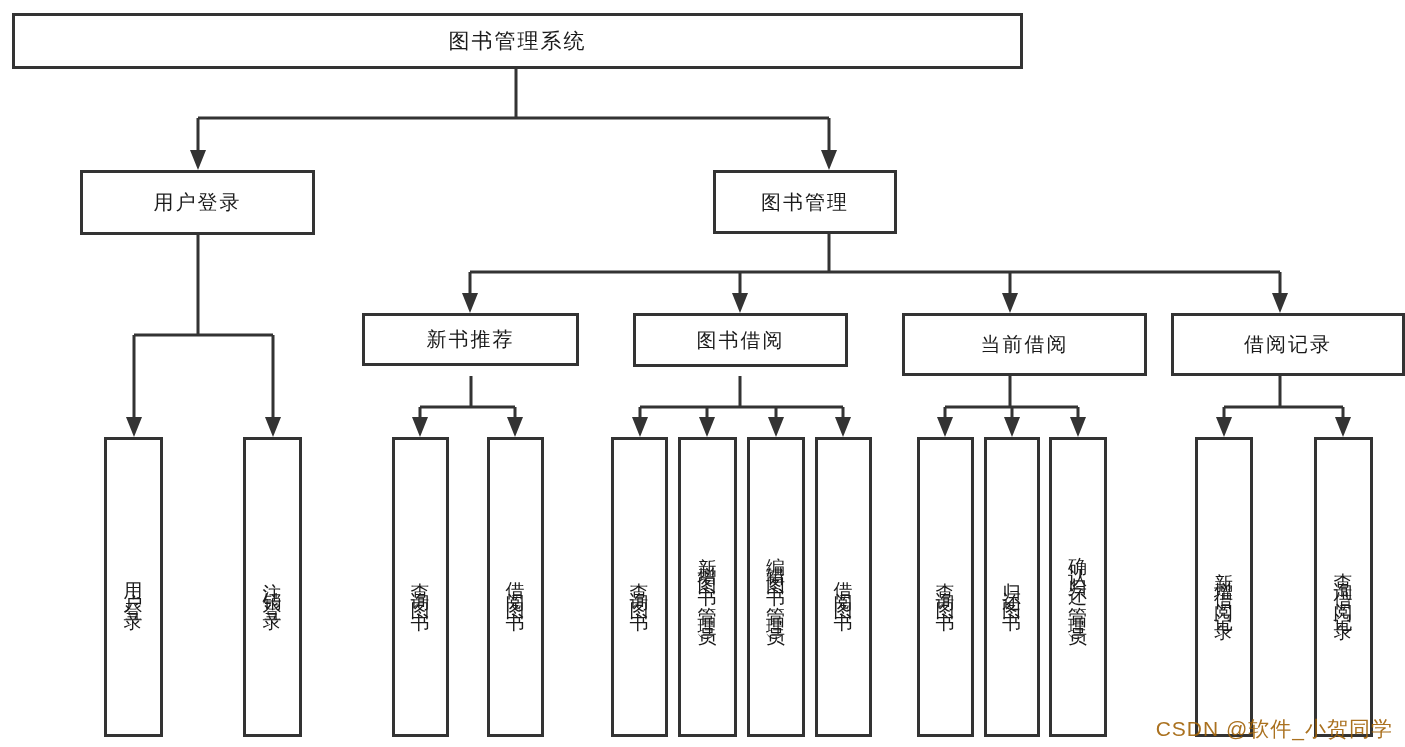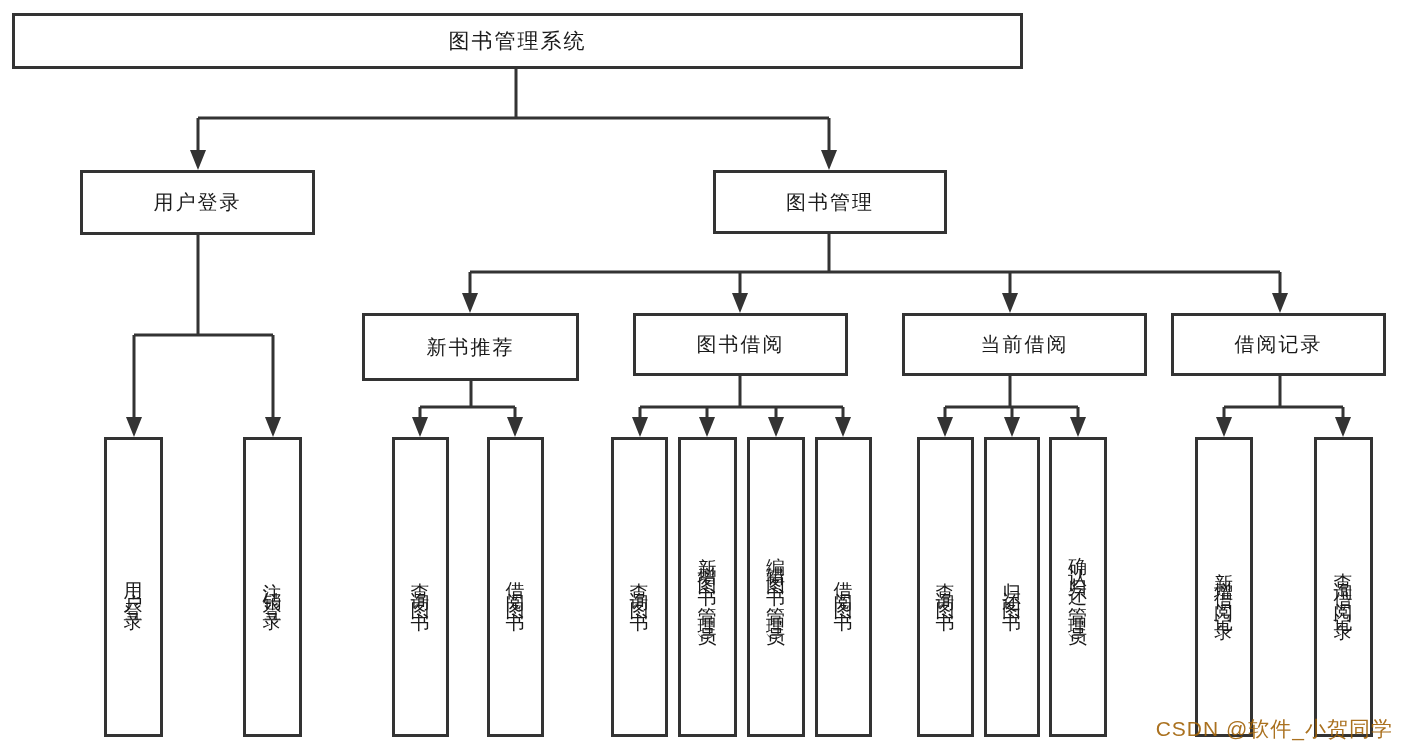--- a/index.html
+++ b/index.html
@@ -102,34 +102,34 @@
     </g>
   </svg>
 
   <div class="box root" style="left:12px; top:13px; width:1011px; height:56px;">
     <span class="h-label">图书管理系统</span>
   </div>
 
   <div class="box" style="left:80px; top:170px; width:235px; height:65px;">
     <span class="h-label">用户登录</span>
   </div>
-  <div class="box" style="left:713px; top:170px; width:234px; height:64px;">
+  <div class="box" style="left:713px; top:170px; width:184px; height:64px;">
     <span class="h-label">图书管理</span>
   </div>
 
-  <div class="box" style="left:362px; top:313px; width:217px; height:68px;">
+  <div class="box" style="left:362px; top:313px; width:217px; height:53px;">
     <span class="h-label">新书推荐</span>
   </div>
-  <div class="box" style="left:633px; top:313px; width:215px; height:63px;">
+  <div class="box" style="left:633px; top:313px; width:215px; height:54px;">
     <span class="h-label">图书借阅</span>
   </div>
   <div class="box" style="left:902px; top:313px; width:245px; height:63px;">
     <span class="h-label">当前借阅</span>
   </div>
-  <div class="box" style="left:1171px; top:313px; width:215px; height:63px;">
+  <div class="box" style="left:1171px; top:313px; width:234px; height:63px;">
     <span class="h-label">借阅记录</span>
   </div>
 
   <div class="box" style="left:104px; top:437px; width:59px; height:300px;">
     <span class="v-label">用户登录</span>
   </div>
   <div class="box" style="left:243px; top:437px; width:59px; height:300px;">
     <span class="v-label">注销登录</span>
   </div>
 

